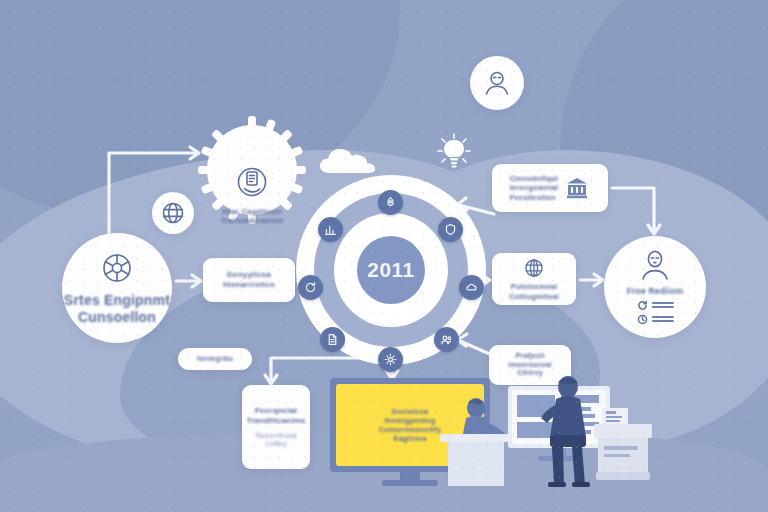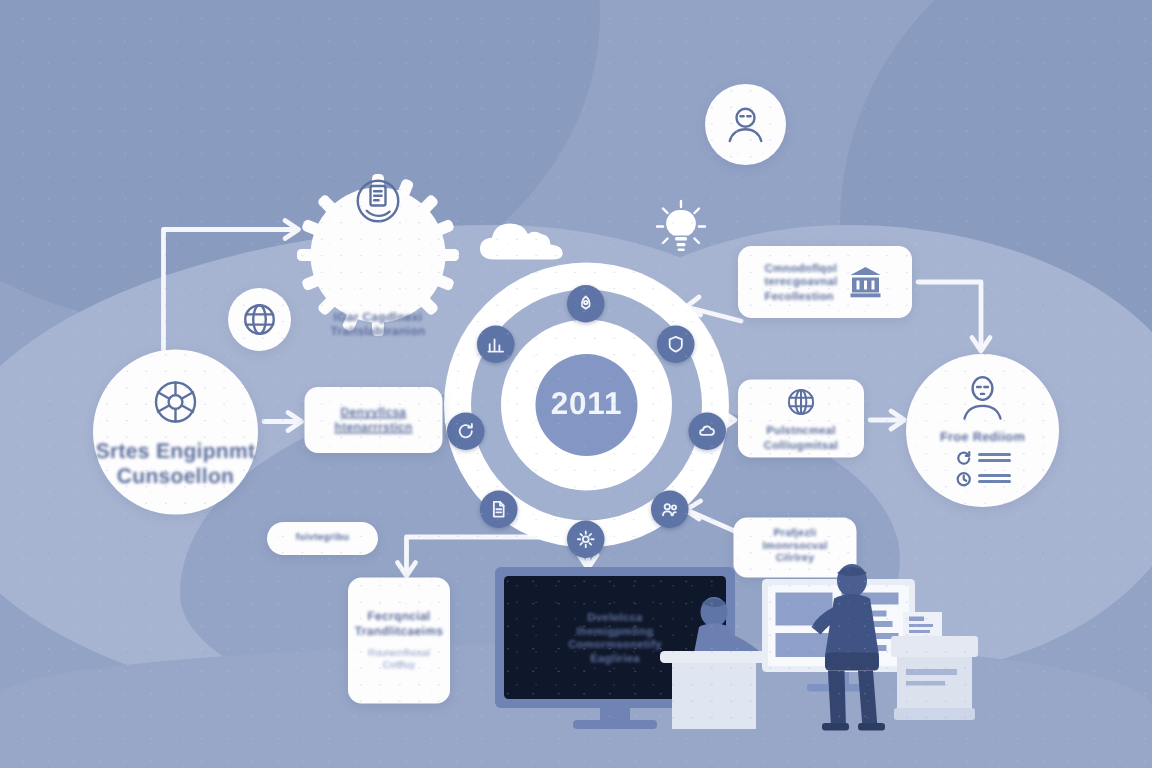--- a/index.html
+++ b/index.html
@@ -79,48 +79,48 @@
   .arw{stroke:#f4f6fb;stroke-width:3.2;fill:none;stroke-linecap:round;stroke-linejoin:round;}
 
   
   #node-source{left:62px;top:233px;width:110px;height:110px;}
   #node-source .lbl{font-size:14px;margin-top:6px;}
 
   #node-gear{left:196px;top:114px;width:112px;height:112px;}
   #gear-body{position:absolute;inset:0;}
   #node-gear .inner{
     position:absolute;inset:0;display:flex;flex-direction:column;
-    align-items:center;justify-content:space-between;text-align:center;
+    align-items:center;justify-content:flex-end;text-align:center;
   }
   #node-gear .lbl{font-size:8px;margin-top:5px;}
 
   #node-globe-small{left:152px;top:192px;width:42px;height:42px;}
 
   #node-avatar-top{left:470px;top:56px;width:54px;height:54px;}
 
   #node-process{left:203px;top:258px;width:92px;height:44px;}
-  #node-process .lbl{font-size:8px;text-decoration:underline;}
+  #node-process .lbl{font-size:8px;}
 
   #node-bank{left:492px;top:164px;width:116px;height:48px;}
   #node-bank .row{display:flex;align-items:center;gap:6px;padding:0 8px;}
   #node-bank .lbl{font-size:7.5px;text-align:left;}
 
   #node-global{left:492px;top:253px;width:84px;height:52px;}
   #node-global .lbl{font-size:7.5px;margin-top:3px;}
 
   #node-outcome{left:604px;top:236px;width:102px;height:102px;}
   #node-outcome .lbl{font-size:8.5px;margin-top:3px;}
 
   #node-policy{left:489px;top:345px;width:82px;height:40px;}
   #node-policy .lbl{font-size:7px;}
 
   #node-pill{left:178px;top:348px;width:74px;height:22px;border-radius:11px;}
   #node-pill .lbl{font-size:6.5px;}
 
-  #node-tech{left:232px;top:385px;width:68px;height:84px;}
+  #node-tech{left:242px;top:385px;width:68px;height:84px;}
   #node-tech .lbl{font-size:8px;}
   #node-tech .sub{font-size:6.5px;margin-top:7px;}
 
   
   #hub{position:absolute;left:296px;top:175px;width:190px;height:190px;}
   #hub .ring-outer{
     position:absolute;inset:0;border-radius:50%;
     background:#ffffff;
   }
   #hub .ring-gap{
@@ -147,21 +147,21 @@
   .ring-icon .lni{stroke:#eef2f9;fill:none;stroke-width:1.5;stroke-linecap:round;stroke-linejoin:round;}
 
   
   #cloud{position:absolute;left:320px;top:145px;}
   #bulb{position:absolute;left:437px;top:133px;}
 
   
   #scene{position:absolute;left:330px;top:378px;width:300px;height:110px;}
   #monitor-big{position:absolute;left:0;top:0;}
   #monitor-big .screen{
-    position:absolute;left:6px;top:6px;width:148px;height:82px;background:#0f172a;border-radius:3px;
+    position:absolute;left:6px;top:6px;width:148px;height:82px;background:#fde047;border-radius:3px;
     display:flex;align-items:center;justify-content:center;text-align:center;
   }
   #monitor-big .lbl{font-size:7.5px;}
 </style>
 </head>
 <body>
 
 <div id="stage">
 
   <div class="blob" id="blob-dark-top"></div>

